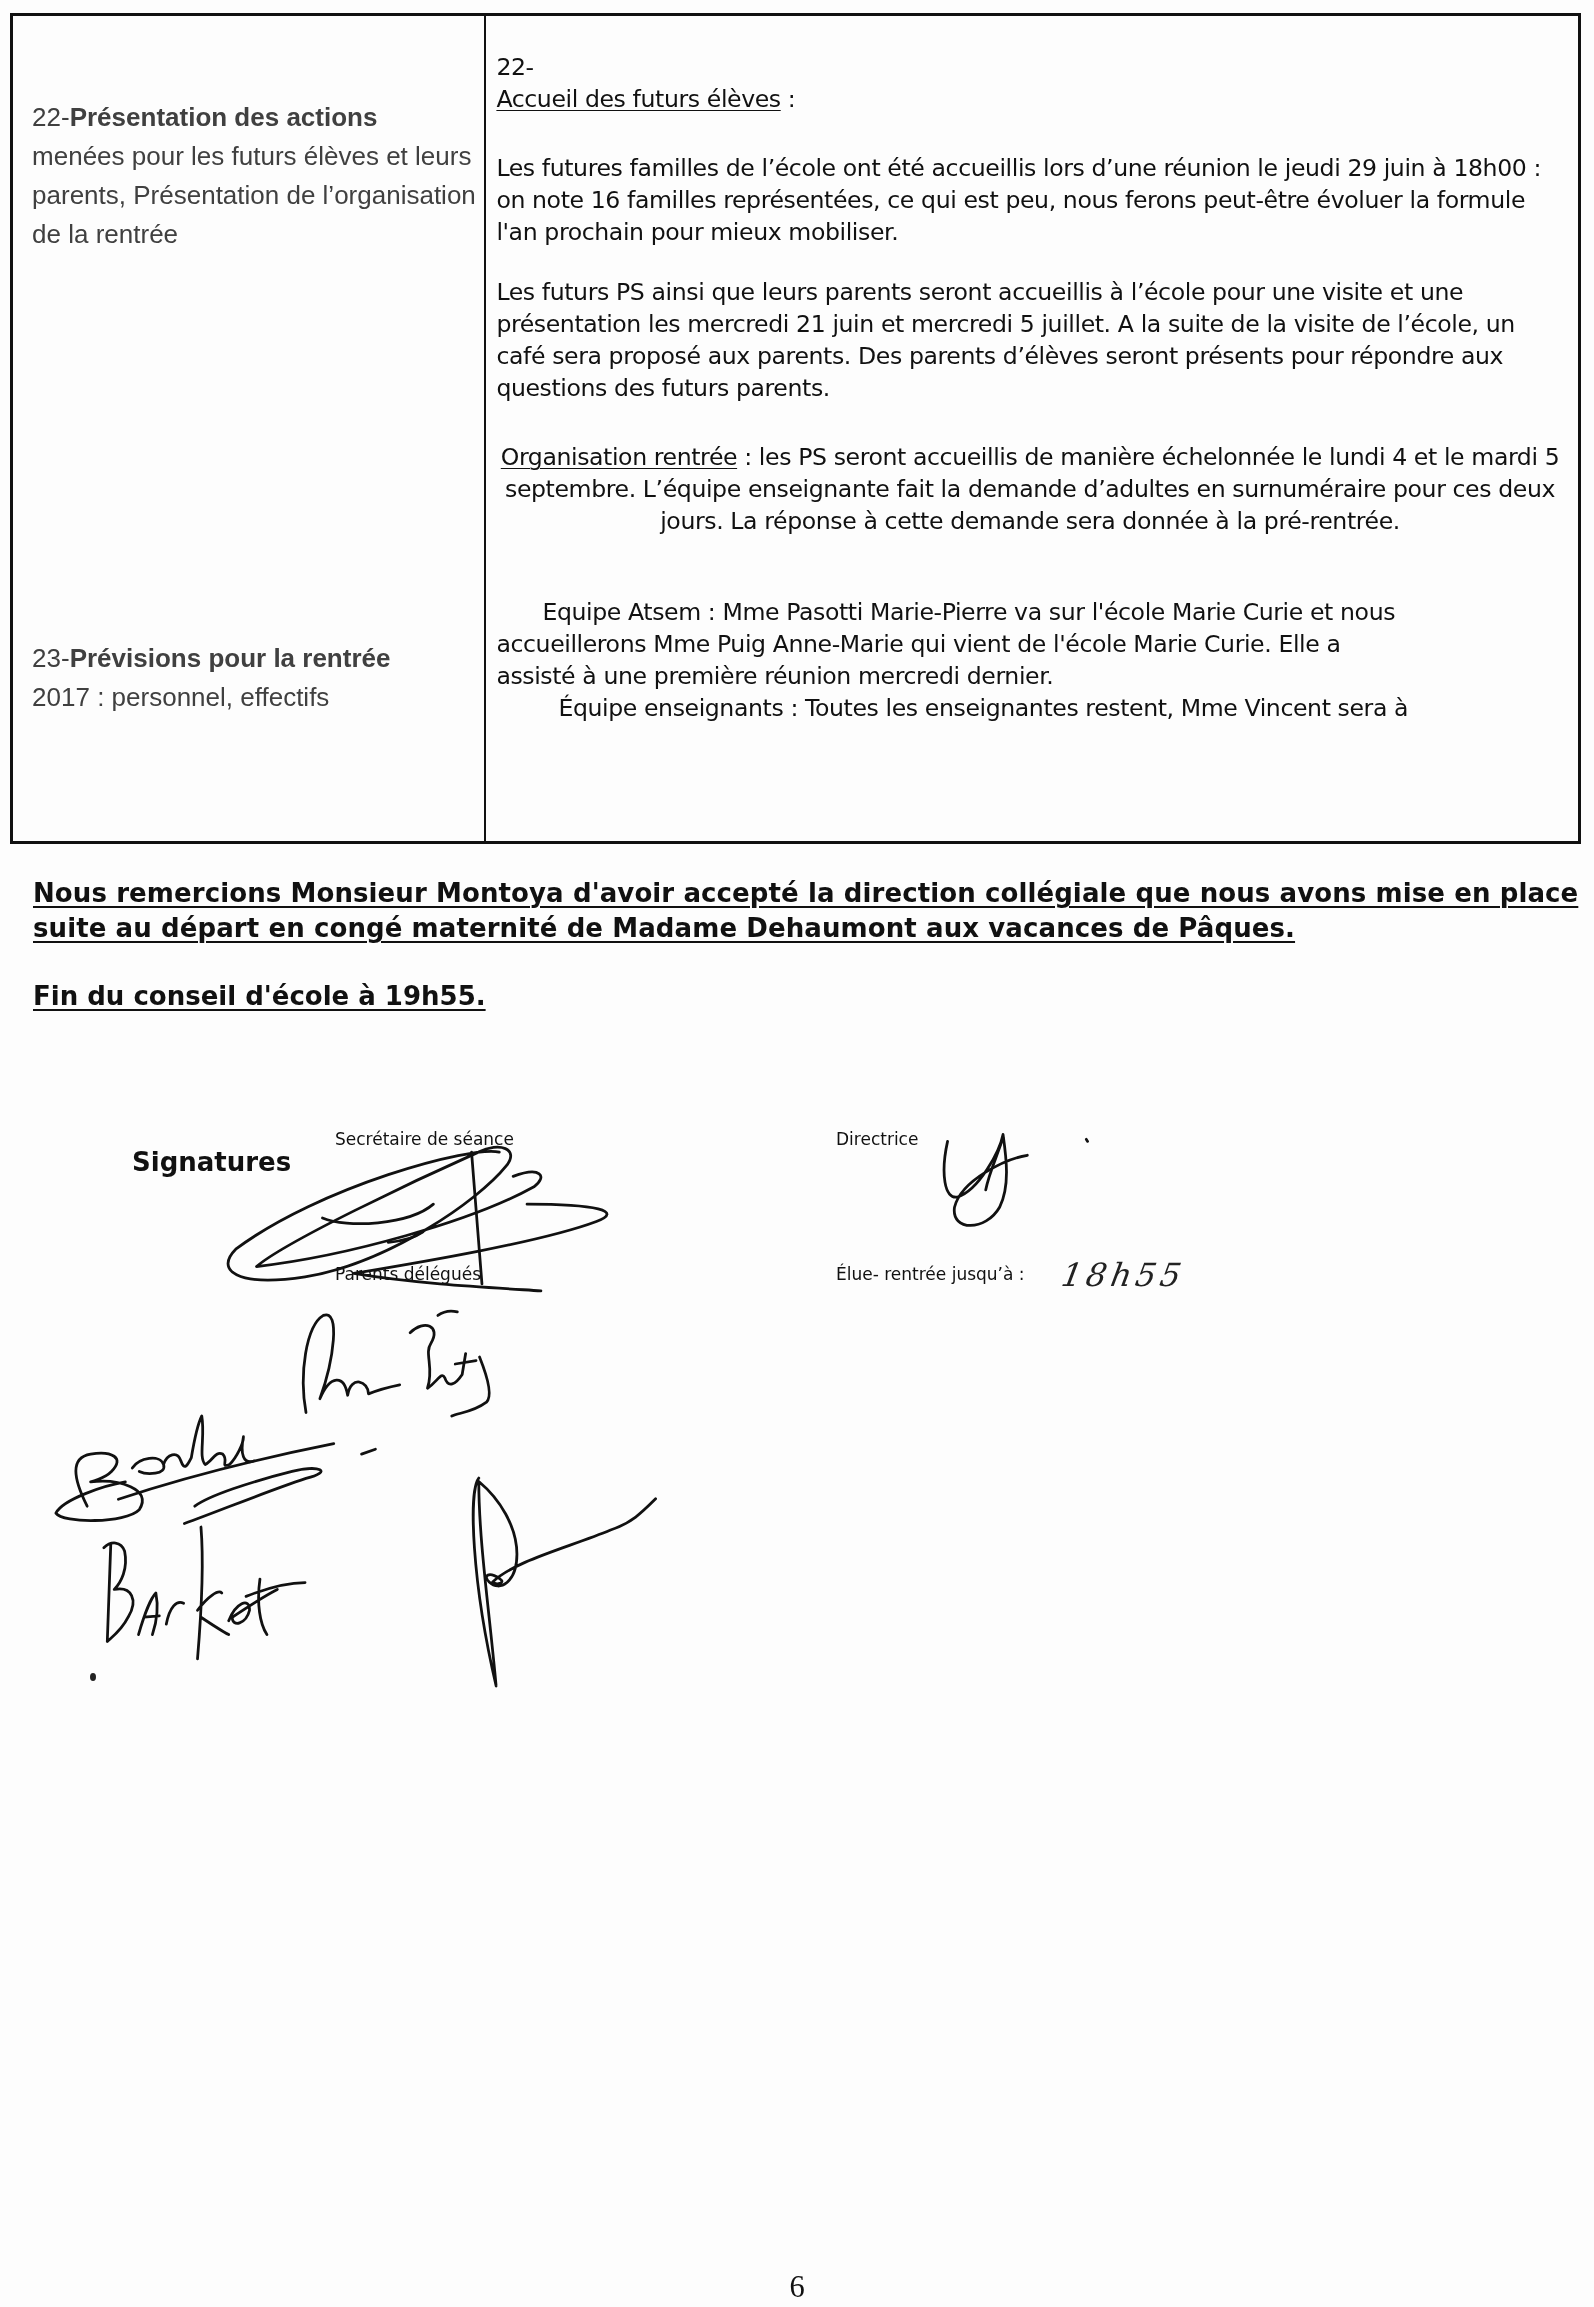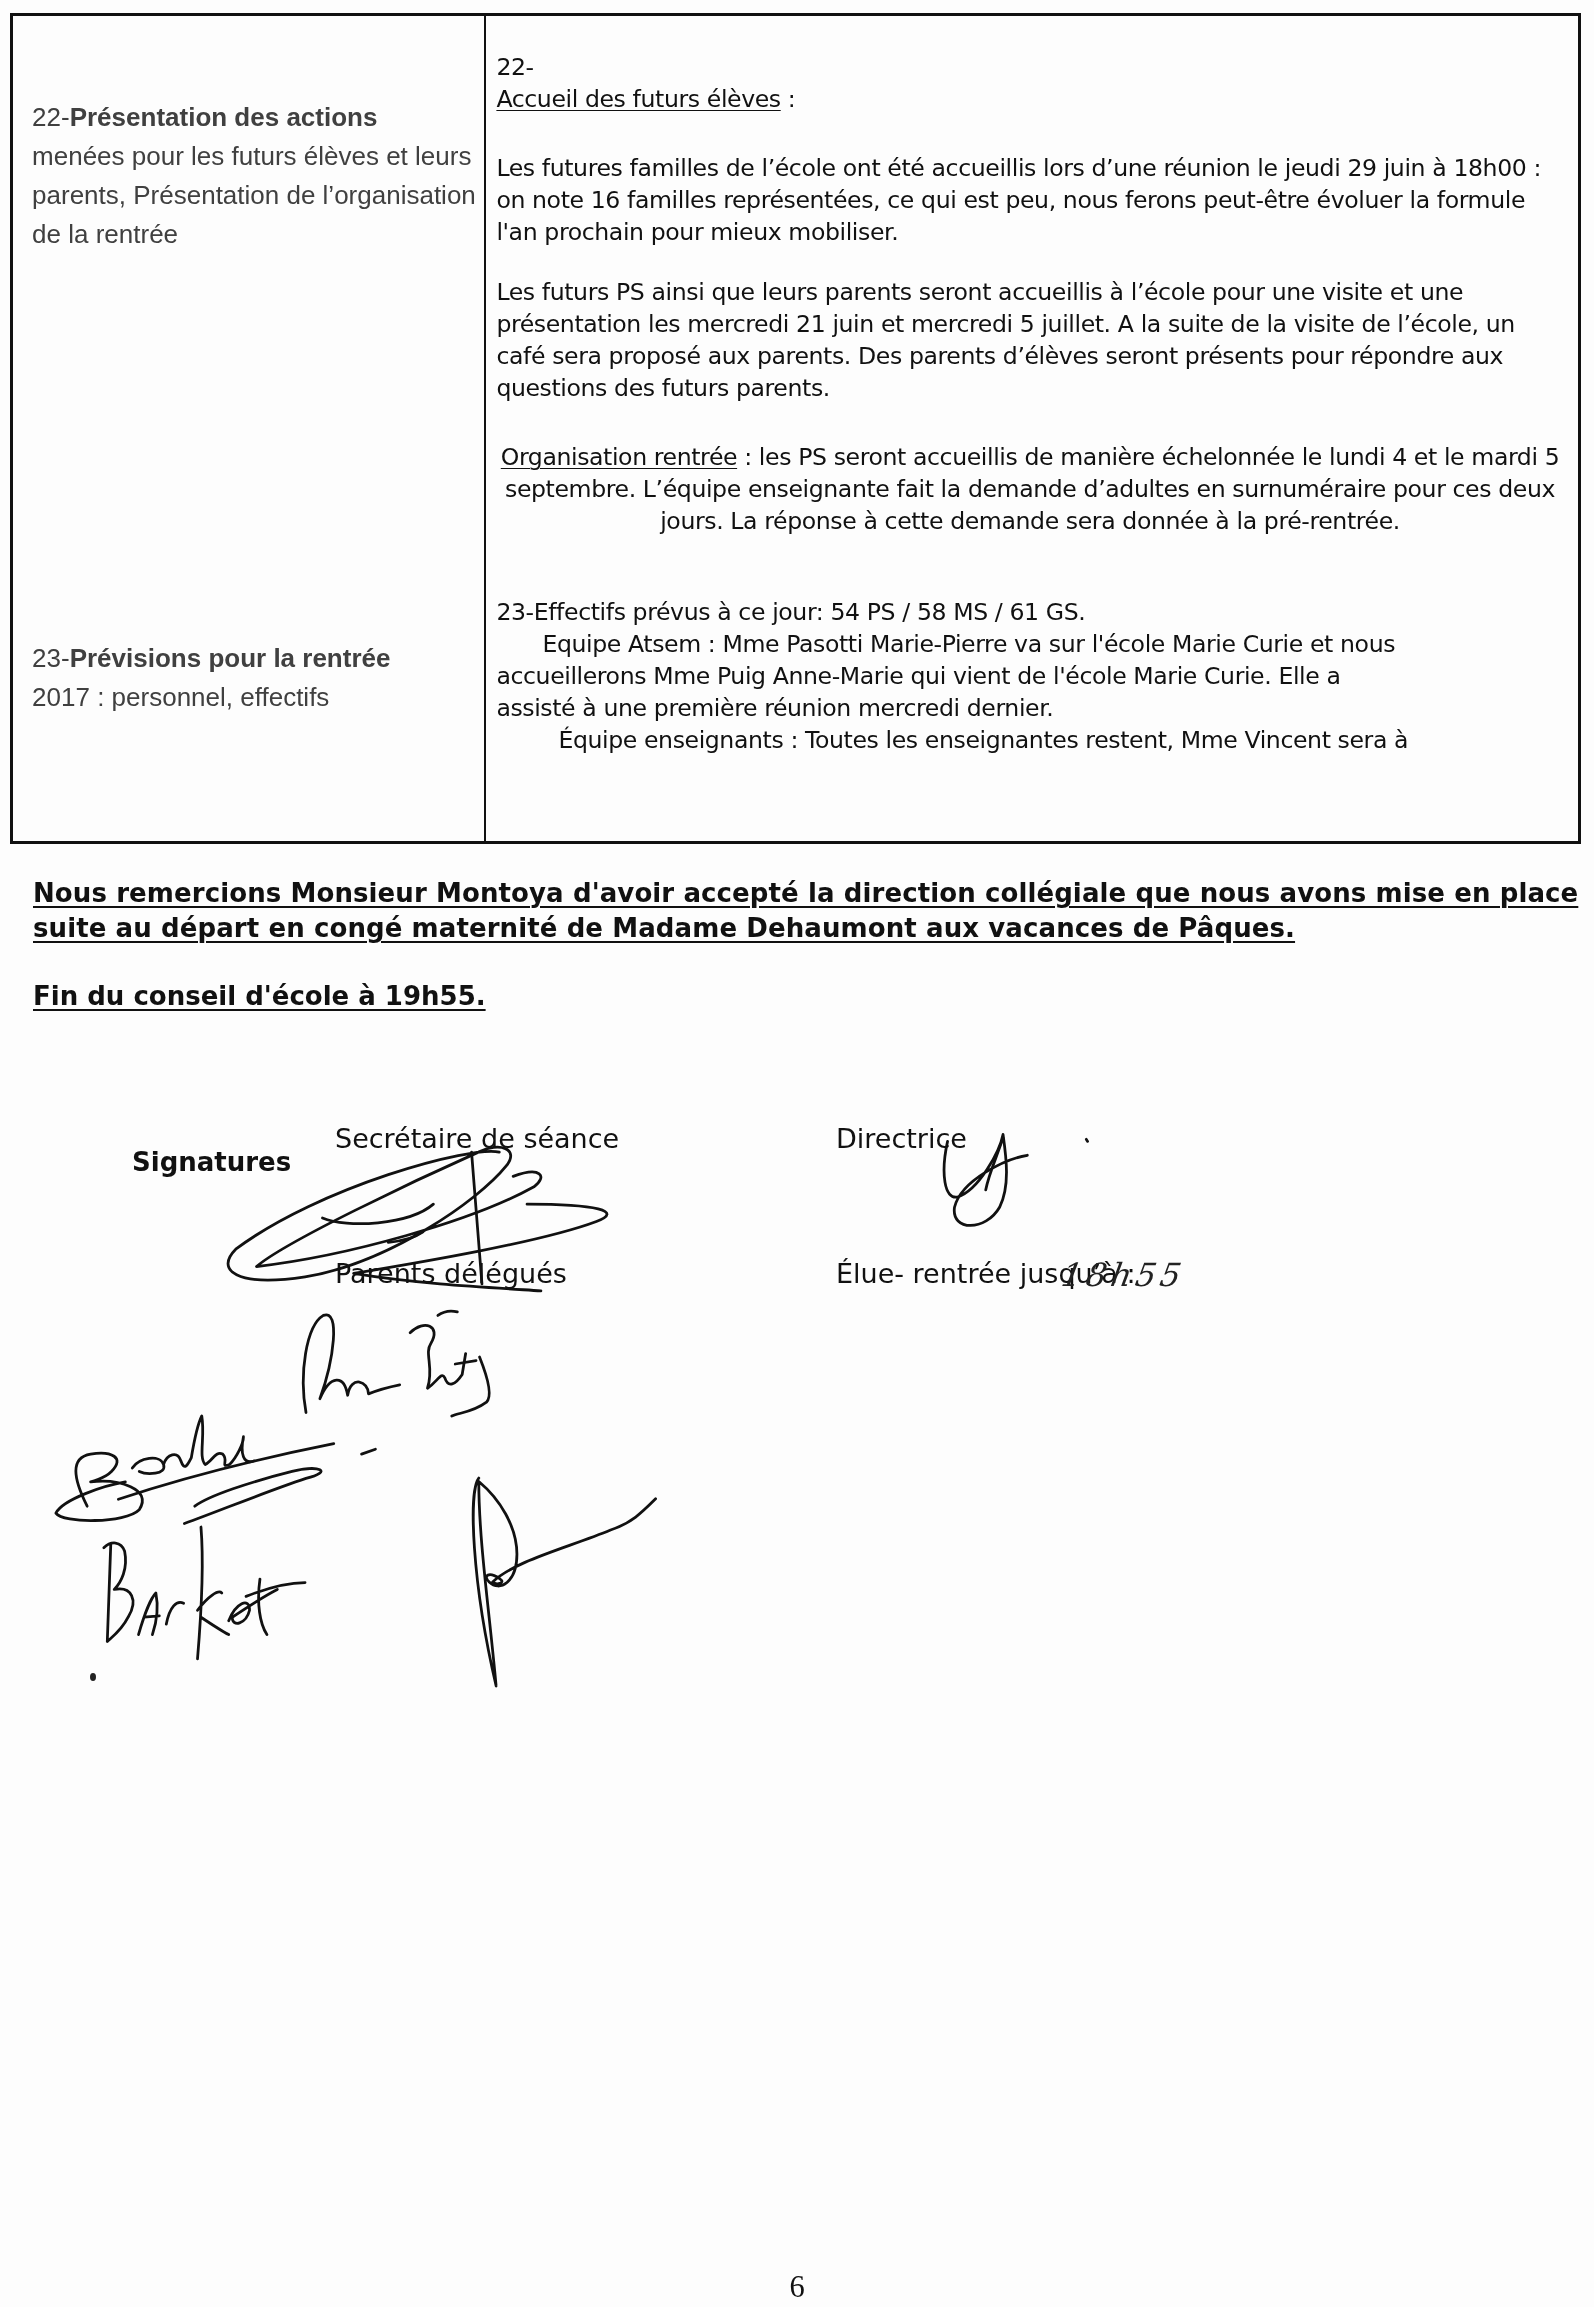--- a/index.html
+++ b/index.html
@@ -112,21 +112,21 @@
       text-decoration: underline;
       text-decoration-thickness: 2.1px;
       text-underline-offset: 4.2px;
       color: #111;
     }
 
     
     .sig-label {
       position: absolute;
       font-family: "DejaVu Sans", sans-serif;
-      font-size: 27px;
+      font-size: 17px;
       line-height: 30.5px;
       color: #111;
       white-space: nowrap;
     }
     .sig-heading { left: 132px; top: 1124px; font-weight: bold; font-size: 26px; margin-top: 23px; }
     .sig-secretary { left: 335px; top: 1124px; }
     .sig-parents { left: 335px; top: 1259px; }
     .sig-director { left: 836px; top: 1124px; }
     .sig-elected { left: 836px; top: 1259px; }
     .handwritten-time {
@@ -186,21 +186,20 @@
 
     <div class="col-divider"></div>
 
     <div class="right-col">
       <div class="rc rc-num22">22-</div>
       <div class="rc rc-accueil-title"><span class="u">Accueil des futurs élèves</span><span> :</span></div>
       <div class="rc rc-p1">Les futures familles de l’école ont été accueillis lors d’une réunion le jeudi 29 juin à 18h00 : on note 16 familles représentées, ce qui est peu, nous ferons peut-être évoluer la formule l'an prochain pour mieux mobiliser.</div>
       <div class="rc rc-p2">Les futurs PS ainsi que leurs parents seront accueillis à l’école pour une visite et une présentation les mercredi 21 juin et mercredi 5 juillet. A la suite de la visite de l’école, un café sera proposé aux parents. Des parents d’élèves seront présents pour répondre aux questions des futurs parents.</div>
       <div class="rc rc-p3"><span class="u">Organisation rentrée</span><span> : les PS seront accueillis de manière échelonnée le lundi 4 et le mardi 5 septembre. L’équipe enseignante fait la demande d’adultes en surnuméraire pour ces deux jours. La réponse à cette demande sera donnée à la pré-rentrée.</span></div>
       <div class="rc rc-p4">
-        <span class="line">23-Effectifs prévus à ce jour: 54 PS /   58 MS /   61 GS.</span>
         <span class="line indent1">Equipe  Atsem : Mme Pasotti Marie-Pierre va sur l'école Marie Curie et nous</span>
         <span class="line">accueillerons Mme Puig Anne-Marie qui vient de l'école Marie Curie. Elle a</span>
         <span class="line">assisté à une première réunion mercredi dernier.</span>
         <span class="line indent2">Équipe enseignants : Toutes les enseignantes restent, Mme Vincent sera à</span>
       </div>
     </div>
   </div>
 
   <div class="thanks">Nous remercions Monsieur Montoya d'avoir accepté la direction collégiale que nous avons mise en place suite au départ en congé maternité de Madame Dehaumont aux vacances de Pâques.</div>
   <div class="end-note">Fin du conseil d'école à 19h55.</div>

